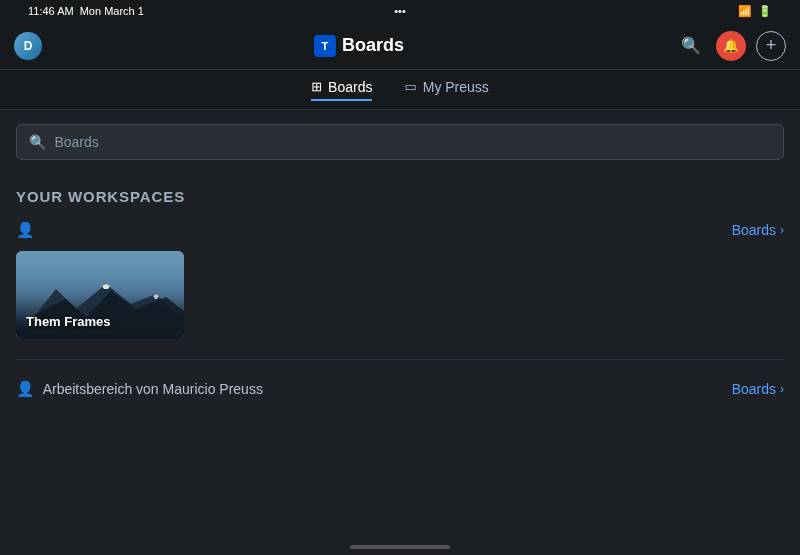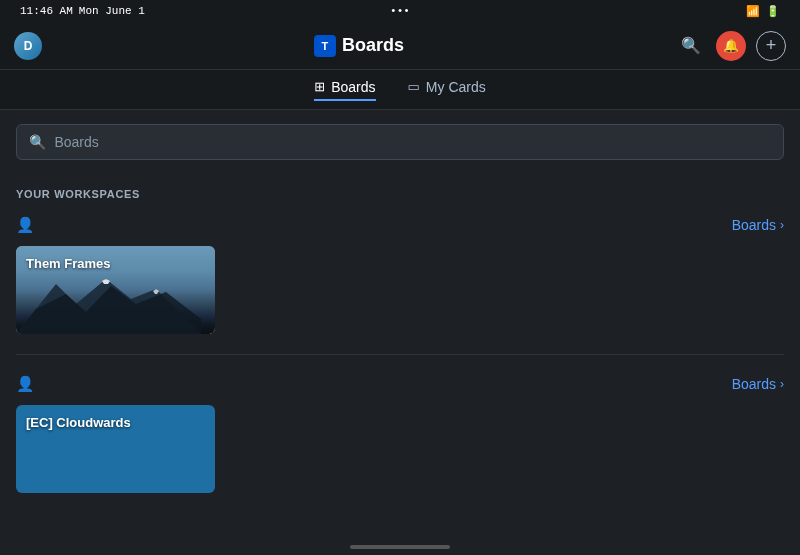--- a/index.html
+++ b/index.html
@@ -13,24 +13,23 @@
       position: relative;
     }
 
     
     .status-bar {
       background-color: #161a1d;
       height: 22px;
       display: flex;
       align-items: center;
       justify-content: flex-start;
-      padding: 0 20px;
+      padding: 0 28px;
       font-size: 11px;
       color: #ffffff;
-      font-family: Liberation Mono, monospace;
     }
     .status-bar-left { display: flex; align-items: center; gap: 6px; }
     .status-bar-center { position: absolute; left: 50%; transform: translateX(-50%); }
     .status-bar-right { display: flex; align-items: center; gap: 6px; margin-left: auto; }
 
     
     .top-nav {
       background-color: #161a1d;
       height: 48px;
       display: flex;
@@ -128,21 +127,21 @@
 
     
     .content {
       padding: 0 16px;
       overflow-y: auto;
       height: calc(555px - 22px - 48px - 40px - 64px);
     }
 
     
     .section-title {
-      font-size: 11px;
+      font-size: 15px;
       font-weight: 700;
       color: #9fadbc;
       letter-spacing: 0.06em;
       margin: 18px 0 10px;
     }
 
     .workspace-row {
       display: flex;
       align-items: center;
       justify-content: space-between;
@@ -165,28 +164,28 @@
 
     
     .boards-row {
       display: flex;
       flex-wrap: wrap;
       gap: 10px;
       margin-bottom: 20px;
       padding-top: 6px;
     }
     .board-card {
-      width: 199px;
+      width: 168px;
       height: 88px;
       border-radius: 6px;
       position: relative;
       overflow: hidden;
       cursor: pointer;
       display: flex;
-      align-items: flex-start;
+      align-items: flex-end;
       padding: 10px;
     }
     .board-card-mountain {
       background: linear-gradient(180deg, #4a6a8a 0%, #6e8fa8 40%, #8caabb 60%, #a8c0cc 80%, #c8d8e0 100%);
       position: relative;
     }
     
     .mountain-bg {
       position: absolute;
       inset: 0;
@@ -236,21 +235,21 @@
       background-color: #555;
       border-radius: 2px;
     }
   </style>
 </head>
 <body>
 
 <div class="status-bar">
   <div class="status-bar-left">
     <span>11:46 AM</span>
-    <span>Mon June 1</span>
+    <span>Mon March 1</span>
   </div>
   <div class="status-bar-center">
     <span>•••</span>
   </div>
   <div class="status-bar-right">
     <span>📶</span>
     <span>🔋</span>
   </div>
 </div>
 
@@ -281,21 +280,21 @@
   </div>
 </div>
 
 <div class="tab-bar">
   <div class="tab-item active">
     <span class="tab-icon">⊞</span>
     <span>Boards</span>
   </div>
   <div class="tab-item">
     <span class="tab-icon">▭</span>
-    <span>My Cards</span>
+    <span>My Preuss</span>
   </div>
 </div>
 
 <div class="search-container">
   <div class="search-bar">
     <span class="search-icon">🔍</span>
     <span class="search-text">Boards</span>
   </div>
 </div>
 
@@ -326,28 +325,24 @@
       <span class="board-card-title">Them Frames</span>
     </div>
   </div>
 
   <div class="section-divider"></div>
 
 
   <div class="workspace-row">
     <div class="workspace-label">
       <span class="workspace-icon">👤</span>
+      <span>Arbeitsbereich von Mauricio Preuss</span>
     </div>
     <div class="boards-link">
       <span>Boards</span>
       <span class="boards-link-chevron">›</span>
     </div>
   </div>
 
-  <div class="boards-row">
-    <div class="board-card board-card-blue">
-      <span class="board-card-title">[EC] Cloudwards</span>
-    </div>
-  </div>
 
 </div>
 
 <div class="home-indicator"></div>
 
 </body></html>

